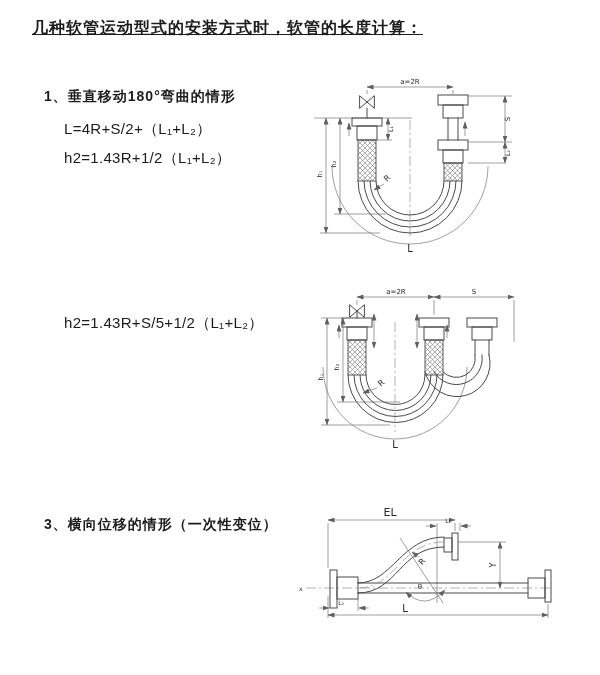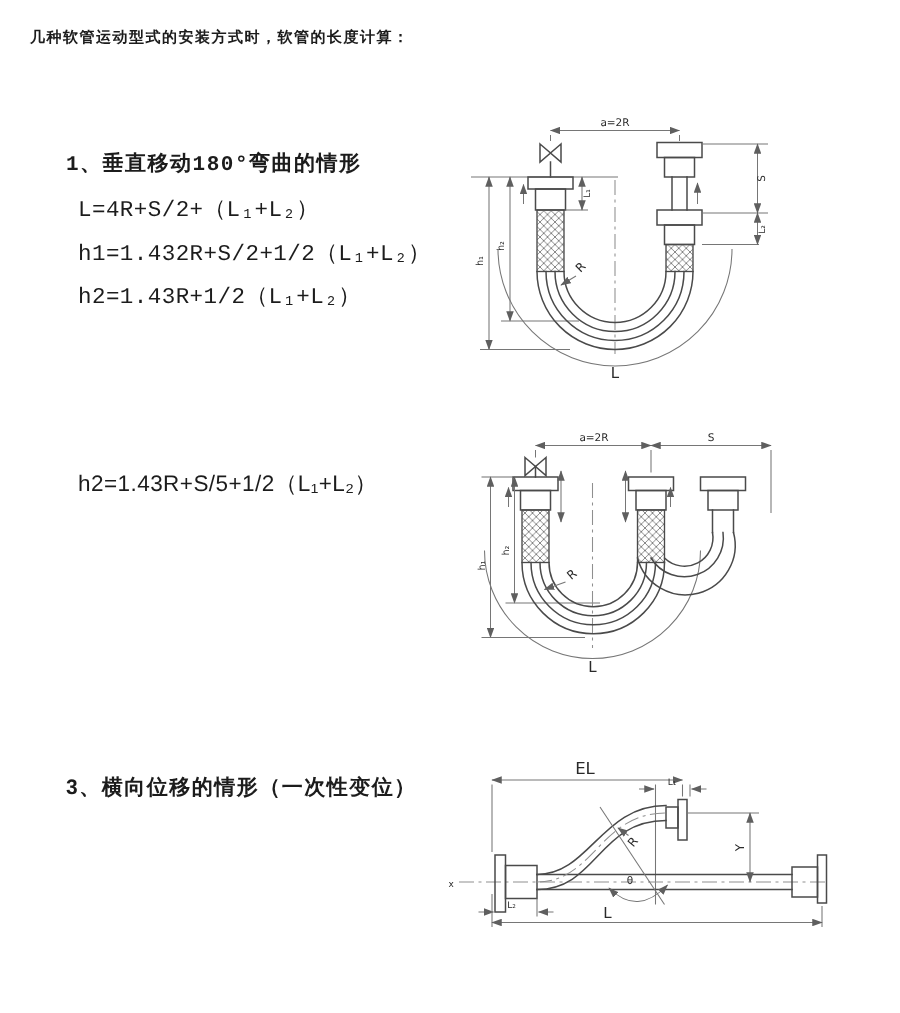--- a/index.html
+++ b/index.html
@@ -2,27 +2,27 @@
 <html><head>
 <meta charset="utf-8">
 <style>
   html,body{margin:0;padding:0;}
   body{
     width:600px;height:675px;background:#ffffff;position:relative;overflow:hidden;
     font-family:"Liberation Sans","DejaVu Sans",sans-serif;color:#1c1c1c;
   }
   .abs{position:absolute;}
   .page-title{
-    left:20px;top:18px;font-size:10px;font-weight:700;letter-spacing:1px;white-space:nowrap;
+    left:32px;top:18px;font-size:16px;font-weight:700;letter-spacing:1px;white-space:nowrap;text-decoration:underline;
   }
   .section{position:absolute;left:44px;}
   .sec-heading{font-size:14px;font-weight:700;letter-spacing:1px;white-space:nowrap;margin:0;}
-  .formulas{margin:8px 0 0 8px;padding:0;list-style:none;}
+  .formulas{margin:8px 0 0 20px;padding:0;list-style:none;}
   .formulas li{font-size:15px;line-height:29px;white-space:nowrap;letter-spacing:.3px;}
-  #sec1{top:100px;font-family:Liberation Mono, monospace;}
+  #sec1{top:88px;}
   #sec2{top:300px;}
   #sec3{top:516px;}
   svg{position:absolute;overflow:visible;}
   #dia1{left:300px;top:68px;}
   #dia2{left:305px;top:282px;}
   #dia3{left:298px;top:496px;}
   .ln{stroke:#4a4a4a;stroke-width:1;fill:none;stroke-linecap:square;}
   .dm{stroke:#767676;stroke-width:.7;fill:none;}
   .cl{stroke:#8f8f8f;stroke-width:.7;fill:none;stroke-dasharray:10 3 2 3;}
   text.lb{fill:#2a2a2a;font-family:"DejaVu Sans","Liberation Sans",sans-serif;}
@@ -30,21 +30,20 @@
 </style>
 </head>
 <body>
 
 <div class="abs page-title">几种软管运动型式的安装方式时，软管的长度计算：</div>
 
 <div class="section" id="sec1">
   <p class="sec-heading">1、垂直移动180°弯曲的情形</p>
   <ul class="formulas">
     <li>L=4R+S/2+（L₁+L₂）</li>
-    <li>h1=1.432R+S/2+1/2（L₁+L₂）</li>
     <li>h2=1.43R+1/2（L₁+L₂）</li>
   </ul>
 </div>
 
 <div class="section" id="sec2">
   <ul class="formulas">
     <li>h2=1.43R+S/5+1/2（L₁+L₂）</li>
   </ul>
 </div>
 

